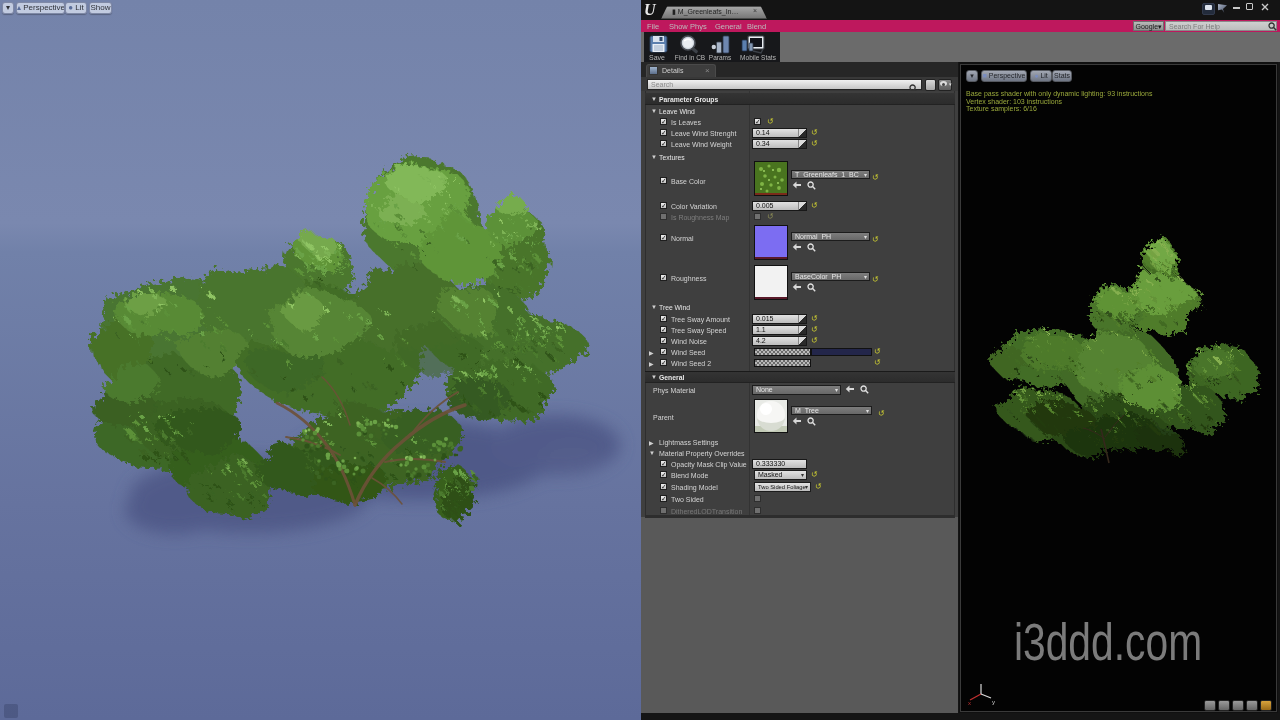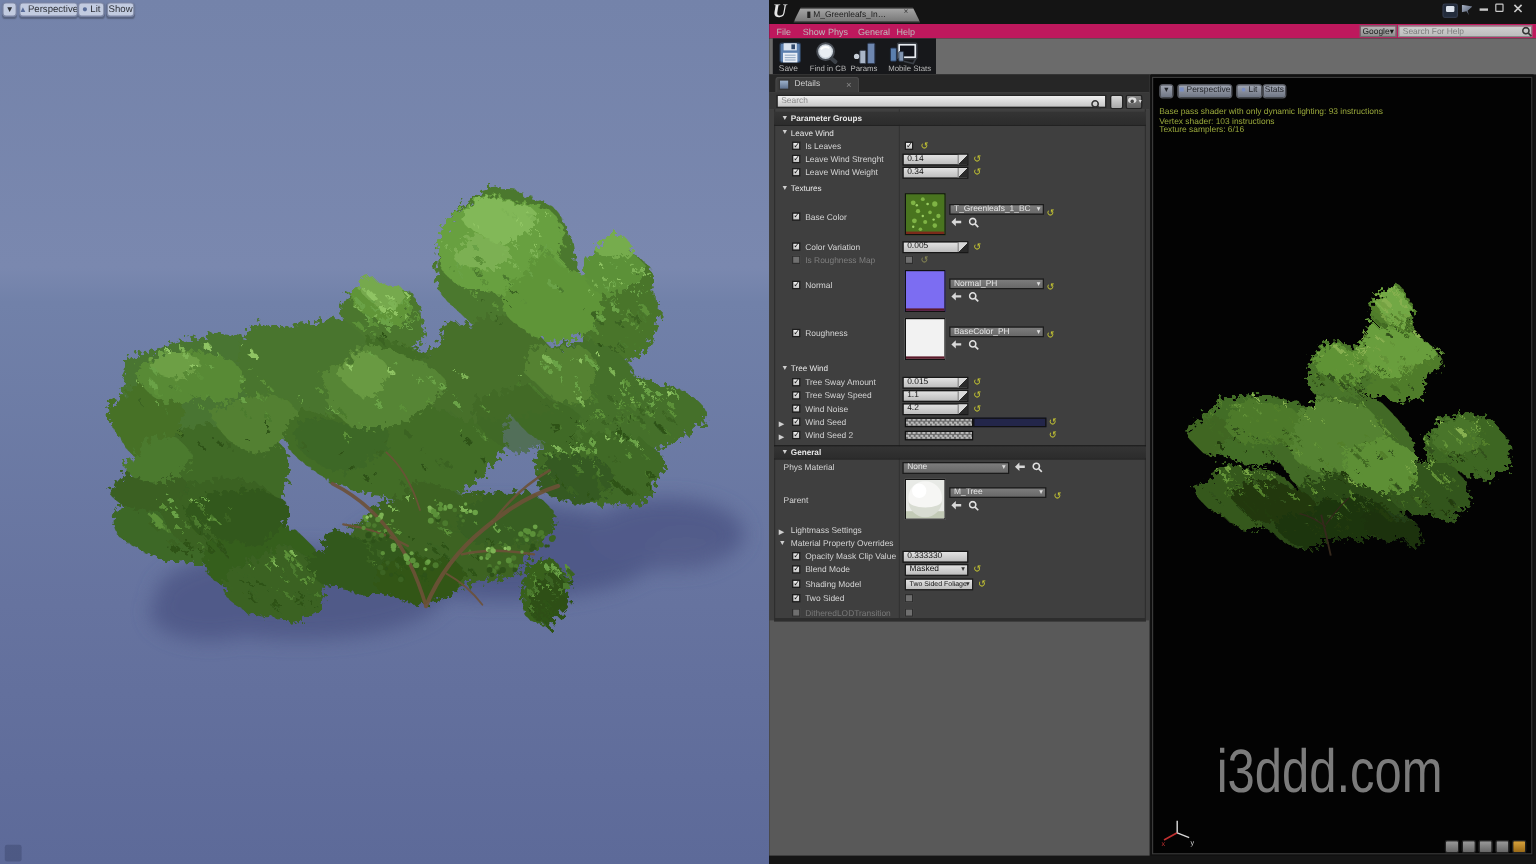--- a/index.html
+++ b/index.html
@@ -802,21 +802,21 @@
       <div class="abs" style="left:605px;top:3px;width:7px;height:7px;border:1.5px solid #c9c9c9;border-radius:1px;"></div>
       <svg class="abs" style="left:620px;top:3px;" width="8" height="8" viewBox="0 0 8 8">
           <path d="M1 1 L7 7 M7 1 L1 7" stroke="#c9c9c9" stroke-width="1.4"></path>
         </svg>
     </div>
     <div id="menubar" class="abs">
       <span class="abs" style="left:6px;top:2px;">File</span>
       <span class="abs" style="left:28px;top:2px;">Show</span>
       <span class="abs" style="left:49px;top:2px;">Phys</span>
       <span class="abs" style="left:74px;top:2px;">General</span>
-      <span class="abs" style="left:106px;top:2px;">Help</span>
+      <span class="abs" style="left:106px;top:2px;">Blend</span>
       <div class="abs" style="left:492px;top:1px;width:31px;height:10px;background:linear-gradient(180deg,#b9b9b9,#8f8f8f);border:1px solid #6e6e6e;color:#1a1a1a;font-size:7px;line-height:9px;text-align:center;">Google▾</div>
       <div class="abs" style="left:524px;top:1px;width:112px;height:10px;background:linear-gradient(180deg,#cfcfcf,#bdbdbd);border:1px solid #8a8a8a;color:#7c7c7c;font-size:7px;line-height:9px;padding-left:3px;">Search For Help</div>
       <div class="abs" style="left:627px;top:2px;width:8px;height:8px;"><svg width="9" height="9" viewBox="0 0 9 9">
             <circle cx="3.6" cy="3.6" r="2.6" fill="none" stroke="#333" stroke-width="1.3"></circle>
             <line x1="5.6" y1="5.6" x2="8.2" y2="8.2" stroke="#333" stroke-width="1.4"></line>
           </svg></div>
     </div>
     <div id="toolbar" class="abs">
       <div id="toolbtns" class="abs"></div>
 

